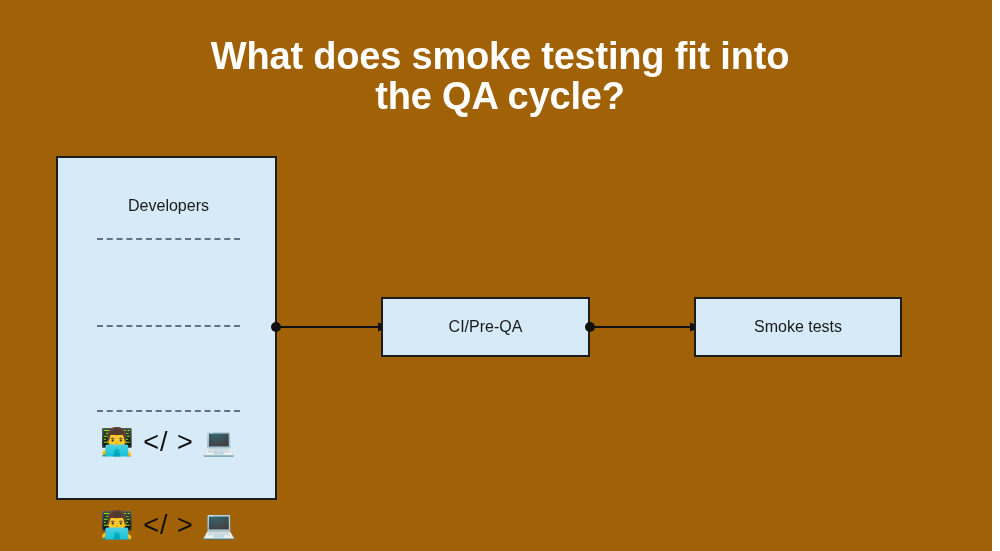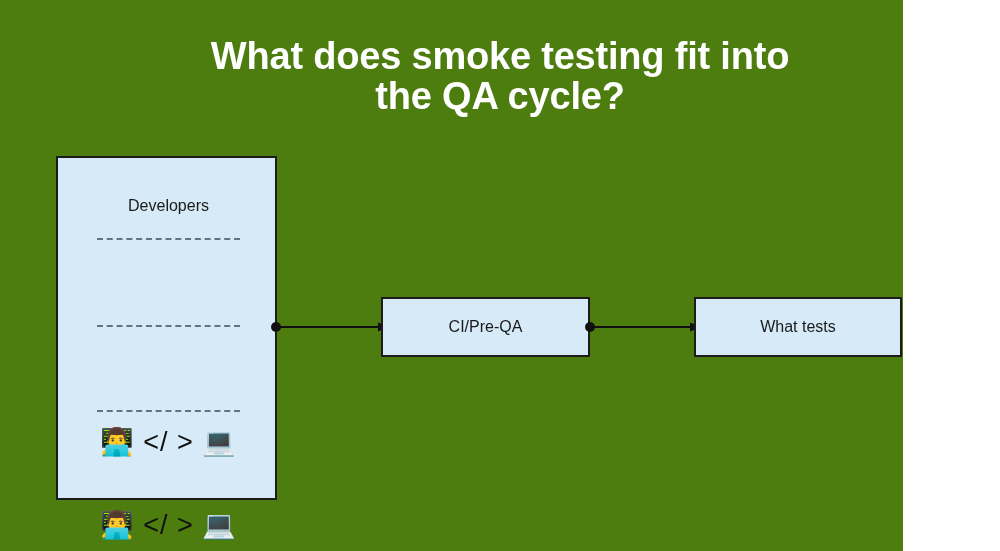--- a/index.html
+++ b/index.html
@@ -7,23 +7,23 @@
     padding: 0;
   }
   body {
     width: 1000px;
     height: 551px;
     overflow: hidden;
     font-family: "Liberation Sans", sans-serif;
   }
   #canvas {
     position: relative;
-    width: 903px;
+    width: 992px;
     height: 551px;
-    background: #4d7c0f;
+    background: #a16207;
   }
 
   
   #title {
     position: absolute;
     left: 0;
     top: 36px;
     width: 1000px;
     text-align: center;
     color: #ffffff;
@@ -176,16 +176,16 @@
 
   <div class="connector" id="connector-ci-smoke">
     <svg width="120" height="16" viewBox="0 0 120 16" xmlns="http://www.w3.org/2000/svg">
       <circle cx="8" cy="8" r="5" fill="#101010"></circle>
       <line x1="8" y1="8" x2="110" y2="8" stroke="#101010" stroke-width="2"></line>
       <polygon points="119,8 108,3.4 108,12.6" fill="#101010"></polygon>
     </svg>
   </div>
 
   <div class="dbox" id="smoke-box">
-    <div class="dbox-label">What tests</div>
+    <div class="dbox-label">Smoke tests</div>
   </div>
 
 </div>
 
 </body></html>

